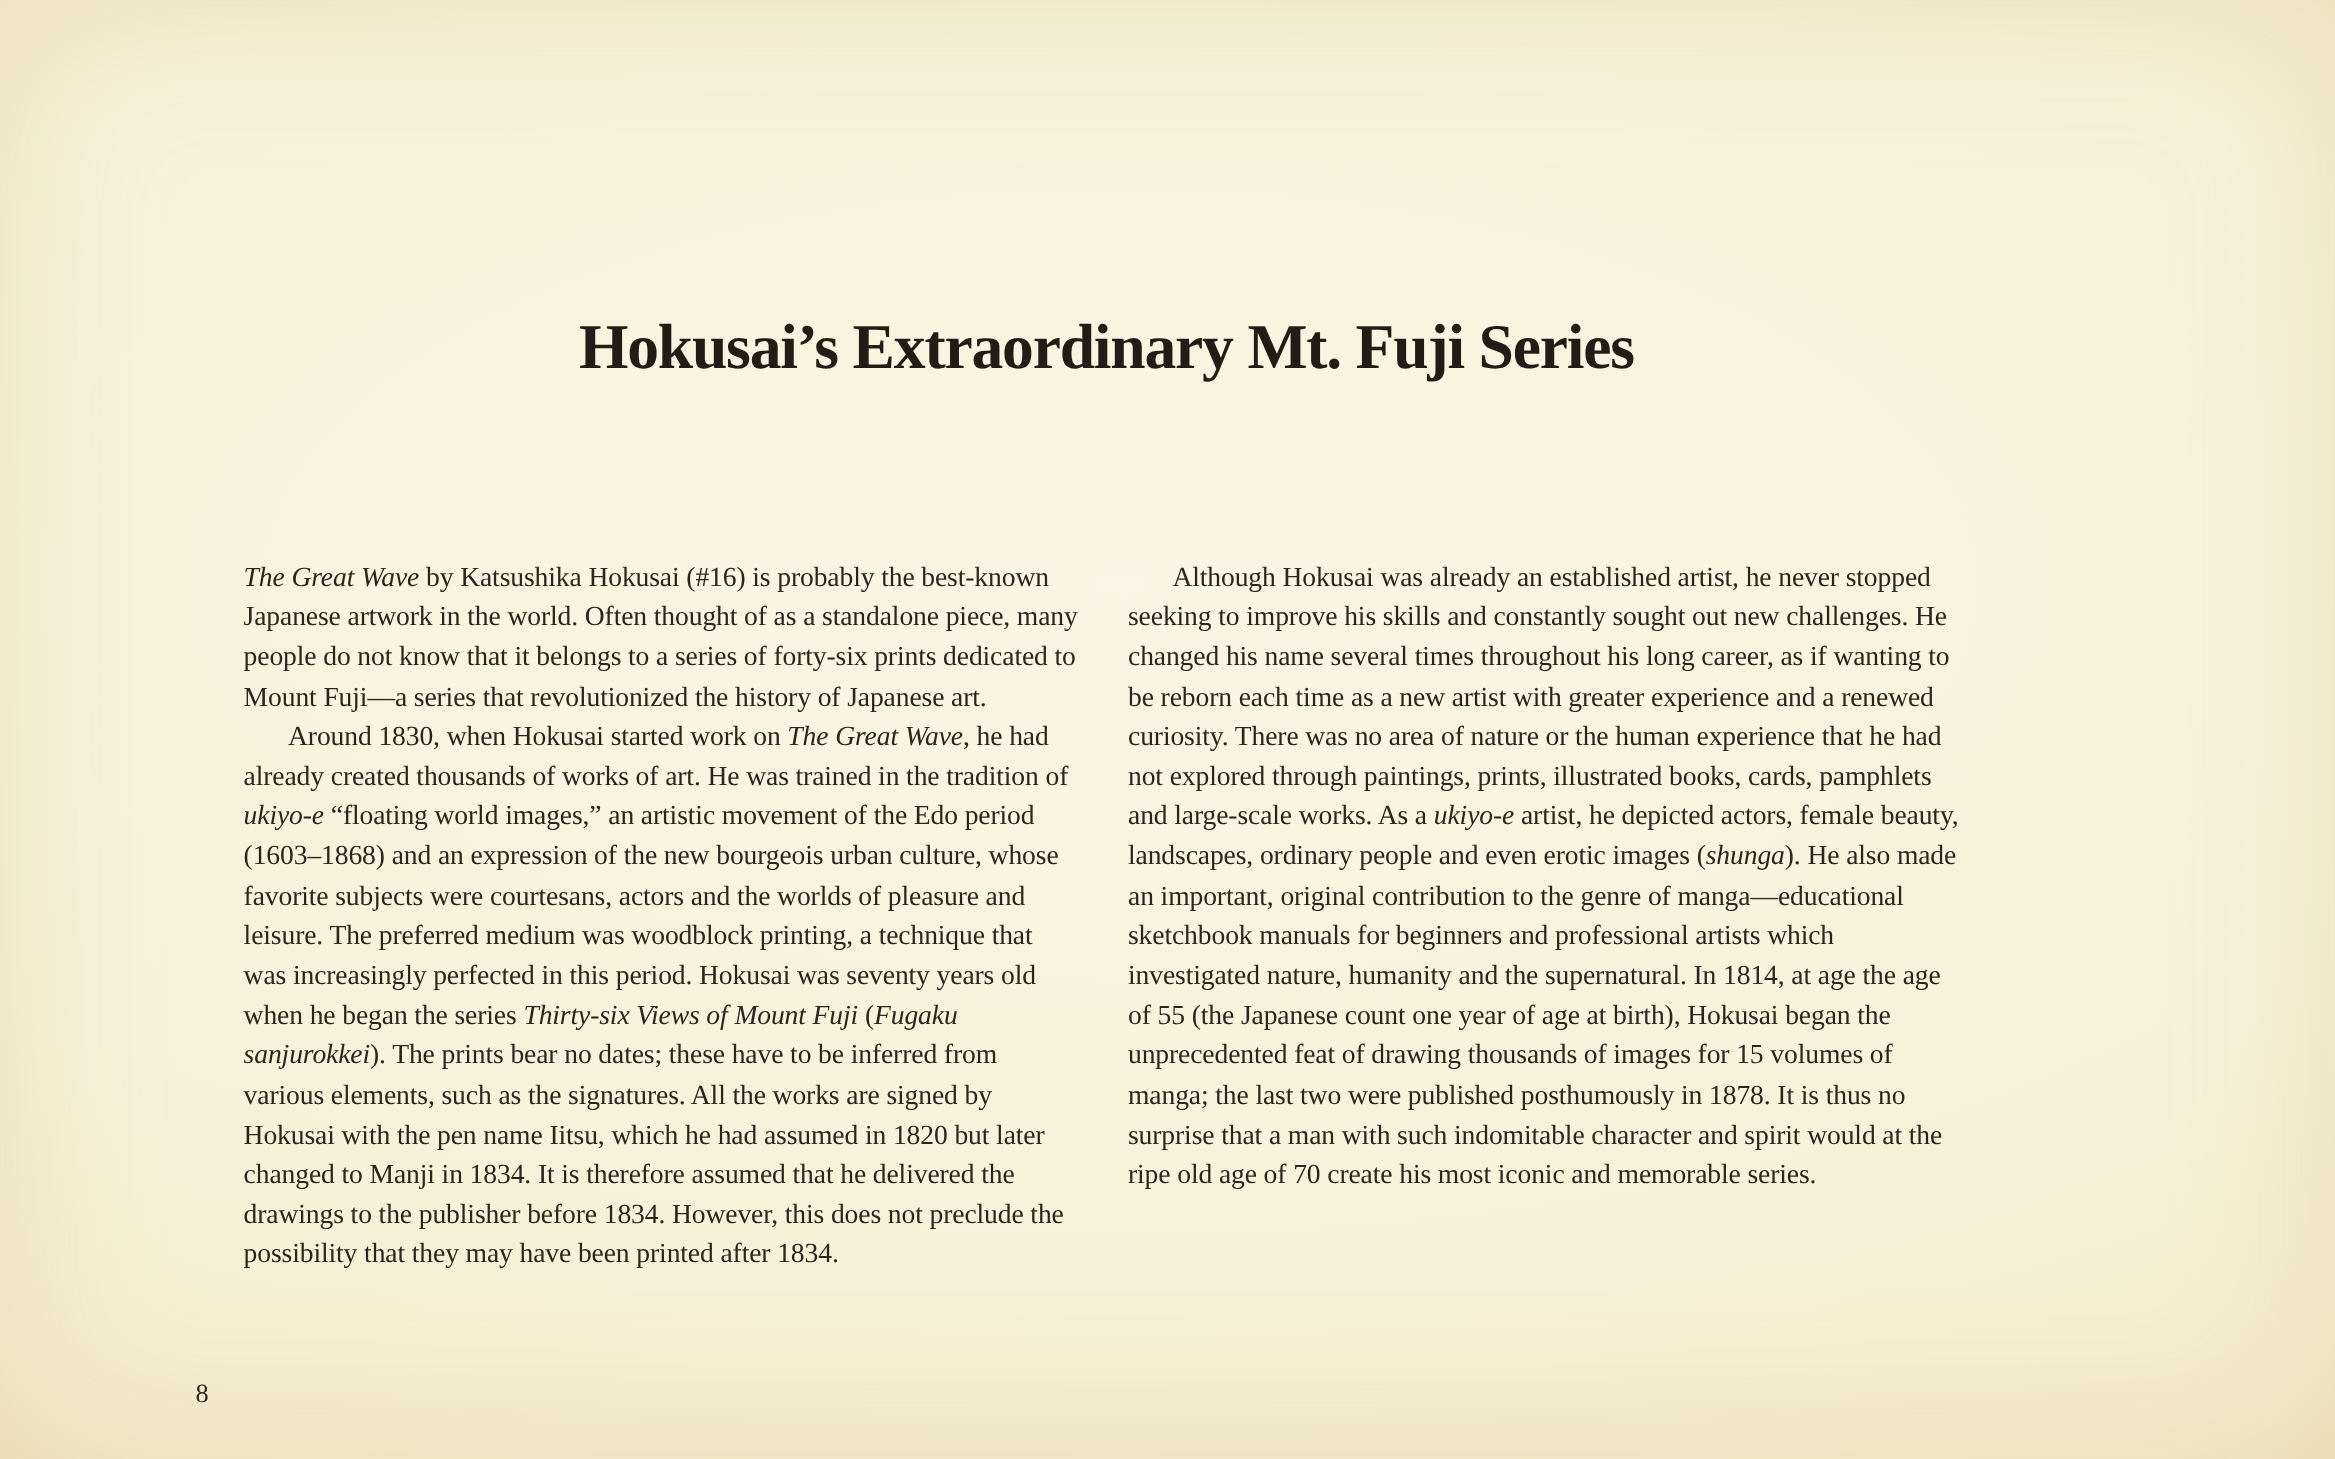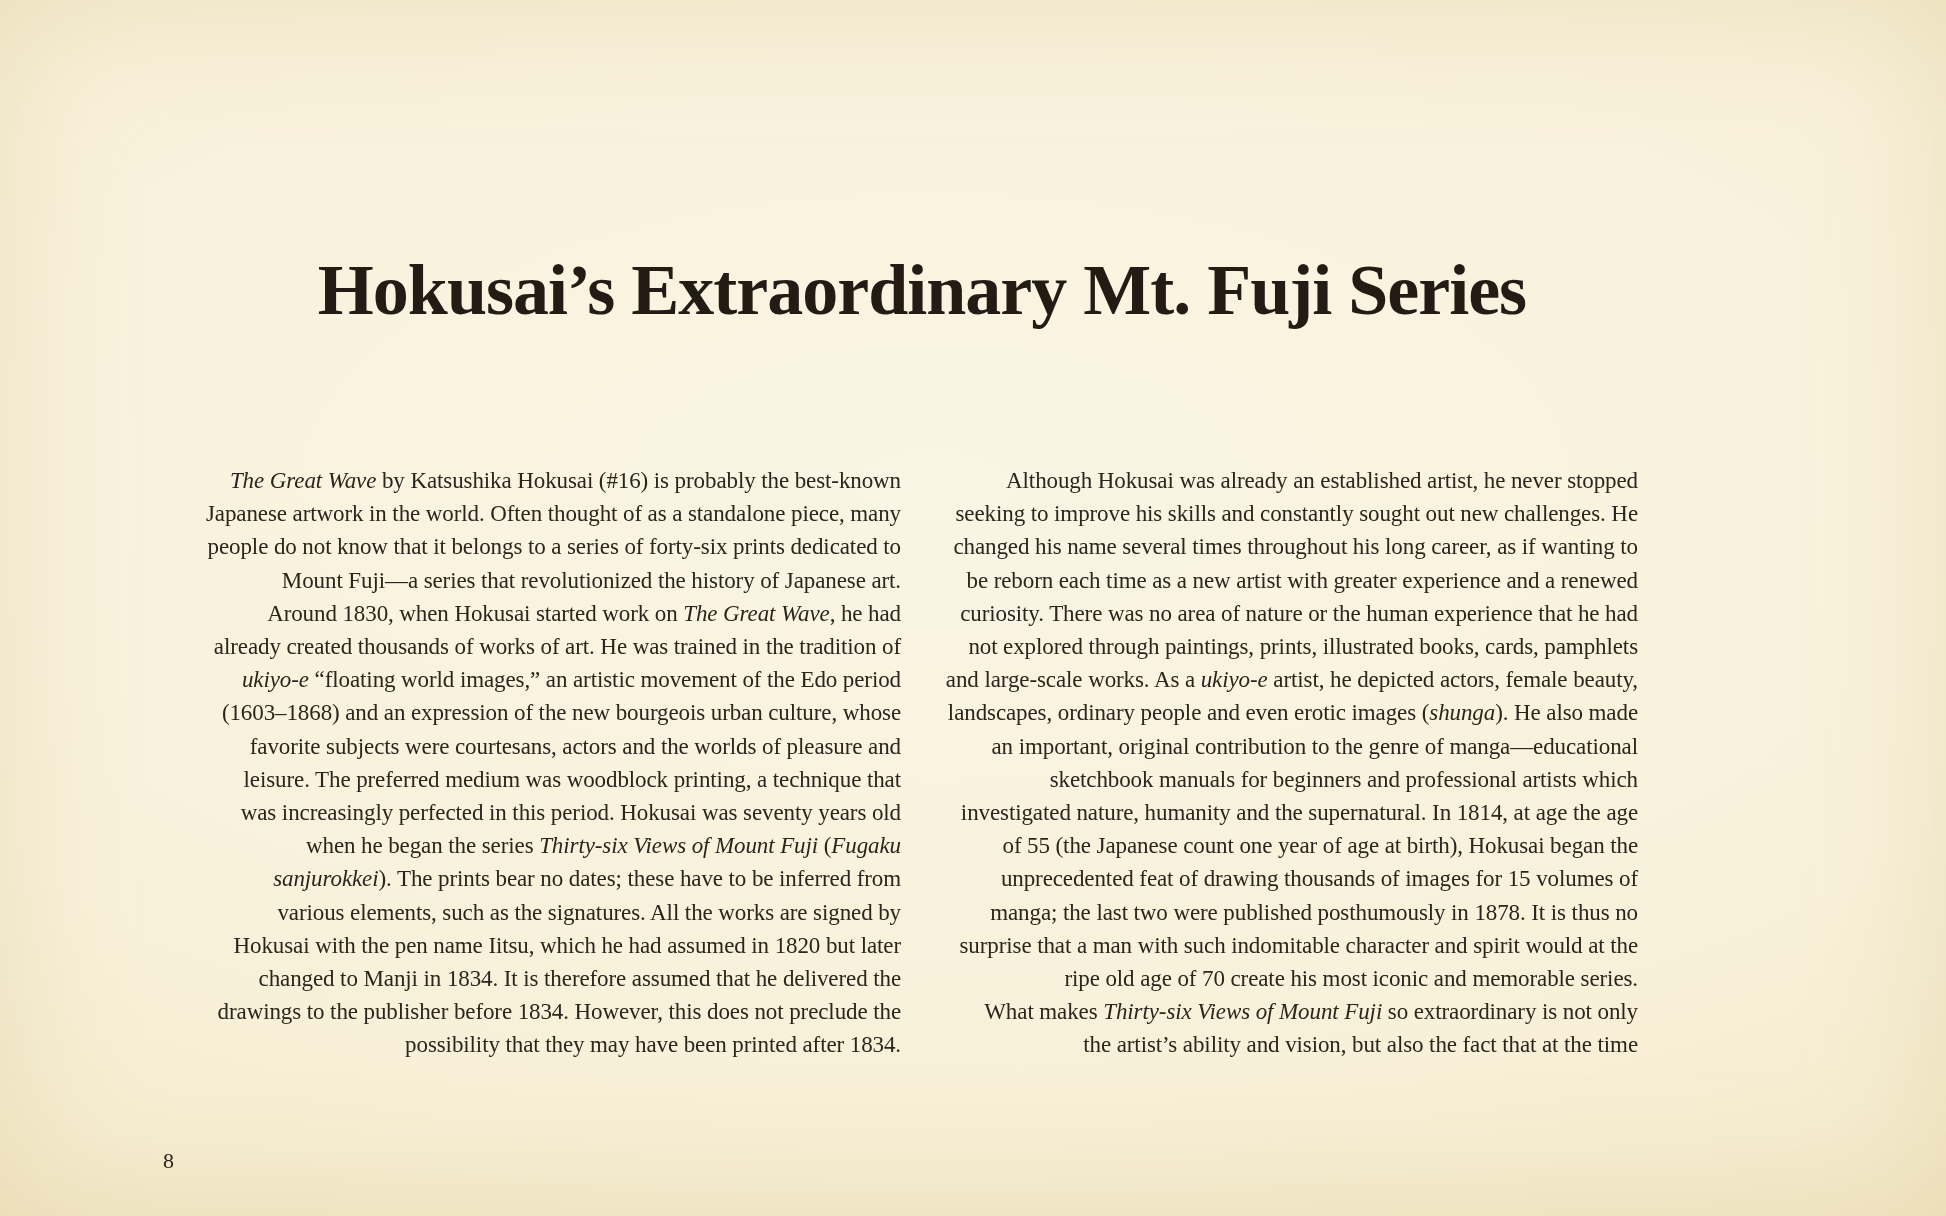--- a/index.html
+++ b/index.html
@@ -23,41 +23,41 @@
     box-shadow: inset 0 0 140px rgba(196, 164, 92, 0.22);
     color: var(--ink, #2b251d);
   }
   .title {
     position: absolute;
     left: 205px;
     top: 258px;
     width: 1434px;
     margin: 0;
     text-align: center;
-    font-size: 72px;
+    font-size: 53px;
     line-height: 64px;
     font-weight: bold;
     letter-spacing: -1px;
     white-space: nowrap;
     color: var(--ink-title, #221c15);
   }
   .columns {
     position: absolute;
     left: 203px;
     top: 464px;
     width: 1436px;
     display: flex;
     gap: 39px;
   }
   .column {
     width: 698px;
     font-size: 23px;
     line-height: 33.2px;
     letter-spacing: -0.1px;
-    text-align: right;
+    text-align: left;
   }
   .column p {
     margin: 0;
   }
   .column p.indent {
     text-indent: 37px;
     font-family: Liberation Serif, serif;
   }
   .column em {
     font-style: italic;
@@ -77,18 +77,17 @@
 <div class="page">
   <h1 class="title">Hokusai’s Extraordinary Mt. Fuji Series</h1>
 
   <div class="columns">
     <div class="column">
         <p><em>The Great Wave</em><span> by Katsushika Hokusai (#16) is probably the best-known Japanese artwork in the world. Often thought of as a standalone piece, many people do not know that it belongs to a series of forty-six prints dedicated to Mount Fuji—a series that revolutionized the history of Japanese art.</span></p>
         <p class="indent"><span>Around 1830, when Hokusai started work on </span><em>The Great Wave</em><span>, he had already created thousands of works of art. He was trained in the tradition of </span><em>ukiyo-e</em><span> “floating world images,” an artistic movement of the Edo period (1603–1868) and an expression of the new bourgeois urban culture, whose favorite subjects were courtesans, actors and the worlds of pleasure and leisure. The preferred medium was woodblock printing, a technique that was increasingly perfected in this period. Hokusai was seventy years old when he began the series </span><em>Thirty-six Views of Mount Fuji</em><span> (</span><em>Fugaku sanjurokkei</em><span>). The prints bear no dates; these have to be inferred from various elements, such as the signatures. All the works are signed by Hokusai with the pen name Iitsu, which he had assumed in 1820 but later changed to Manji in 1834. It is therefore assumed that he delivered the drawings to the publisher before 1834. However, this does not preclude the possibility that they may have been printed after 1834.</span></p>
       </div>
     <div class="column">
         <p class="indent"><span>Although Hokusai was already an established artist, he never stopped seeking to improve his skills and constantly sought out new challenges. He changed his name several times throughout his long career, as if wanting to be reborn each time as a new artist with greater experience and a renewed curiosity. There was no area of nature or the human experience that he had not explored through paintings, prints, illustrated books, cards, pamphlets and large-scale works. As a </span><em>ukiyo-e</em><span> artist, he depicted actors, female beauty, landscapes, ordinary people and even erotic images (</span><em>shunga</em><span>). He also made an important, original contribution to the genre of manga—educational sketchbook manuals for beginners and professional artists which investigated nature, humanity and the supernatural. In 1814, at age the age of 55 (the Japanese count one year of age at birth), Hokusai began the unprecedented feat of drawing thousands of images for 15 volumes of manga; the last two were published posthumously in 1878. It is thus no surprise that a man with such indomitable character and spirit would at the ripe old age of 70 create his most iconic and memorable series.</span></p>
-        <p class="indent"><span>What makes </span><em>Thirty-six Views of Mount Fuji</em><span> so extraordinary is not only the artist’s ability and vision, but also the fact that at the time</span></p>
       </div>
   </div>
 
   <div class="pageno">8</div>
 </div>
 
 </body></html>

